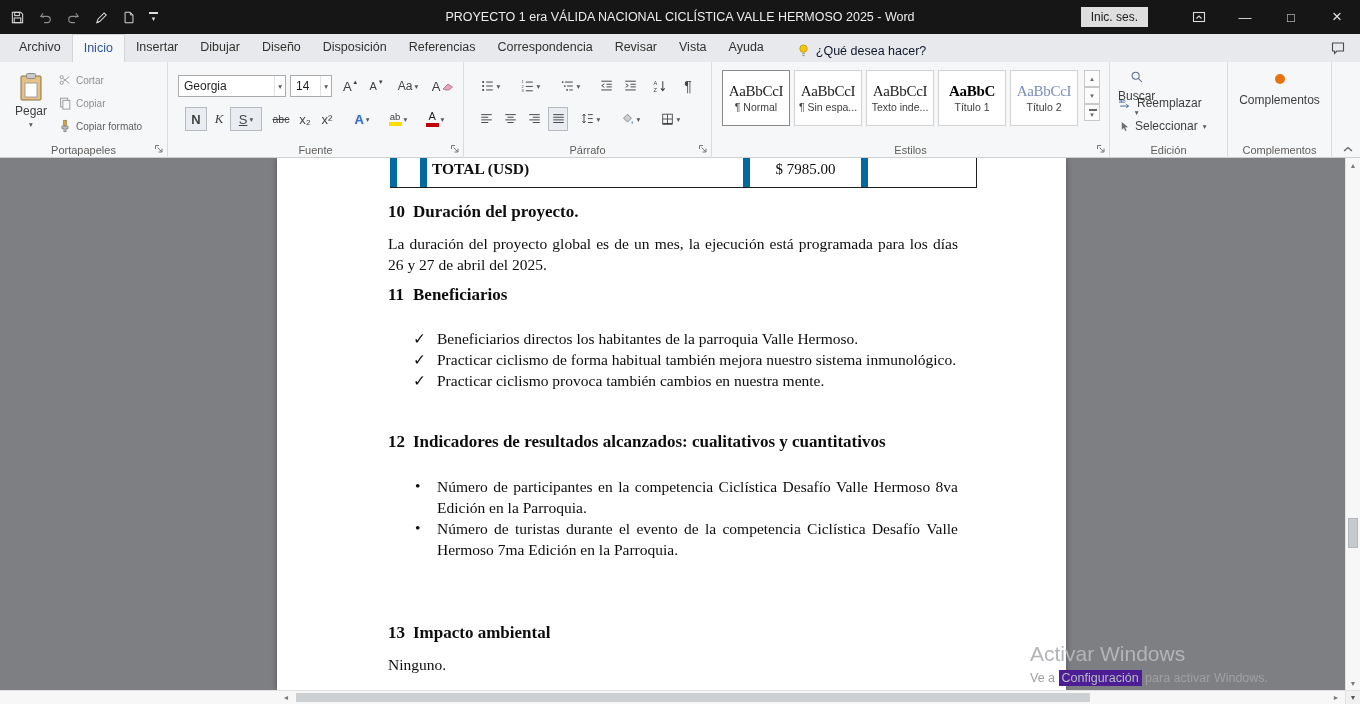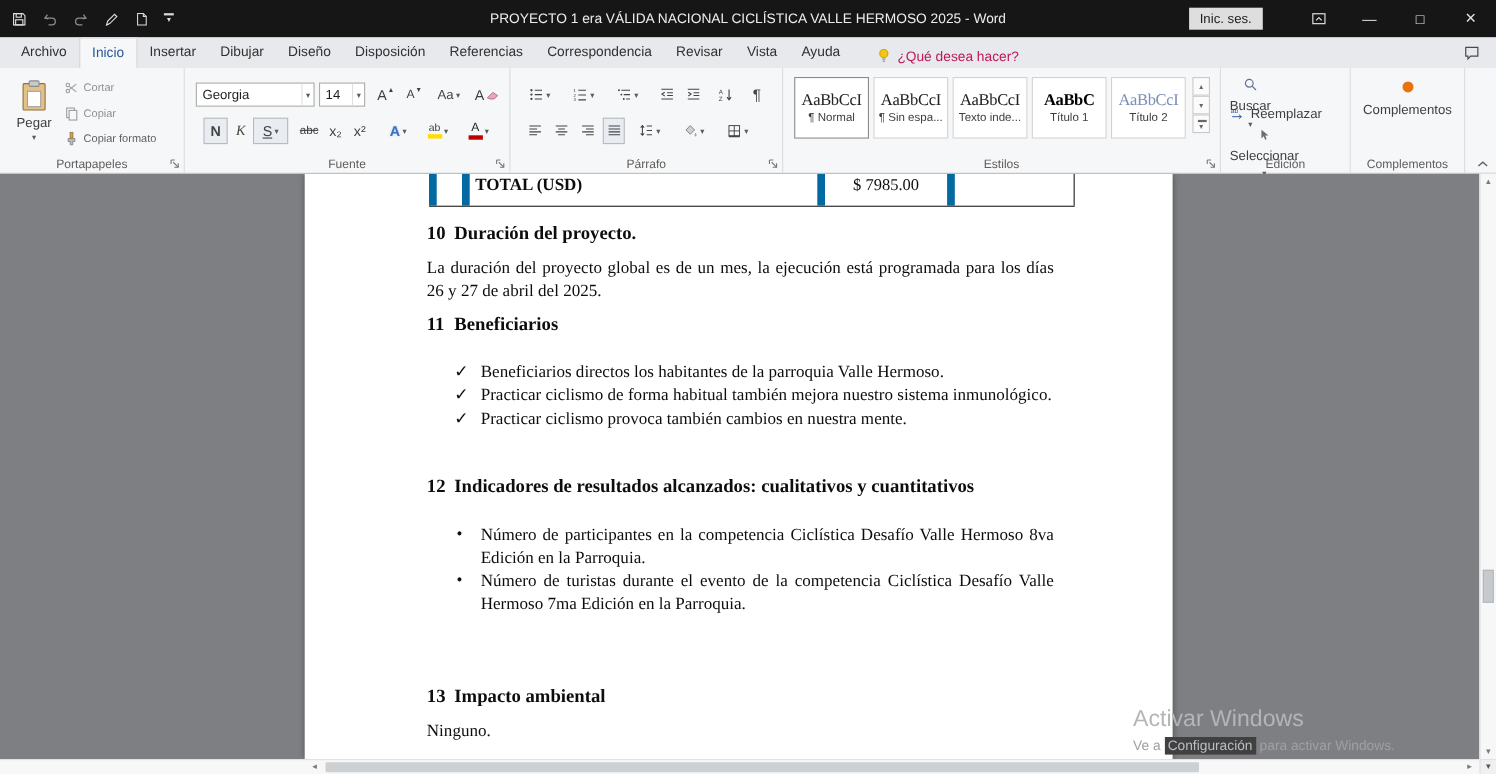--- a/index.html
+++ b/index.html
@@ -17,21 +17,21 @@
   .tbright { position:absolute; right:0; top:0; height:34px; display:flex; align-items:center; }
   .signin { background:#dedede; color:#1b1b1b; font-size:12px; padding:3px 10px; border:none; margin-right:28px; font-family:"Liberation Sans",sans-serif; }
   .winbtn { width:46px; height:34px; display:flex; align-items:center; justify-content:center; font-size:13px; color:#e2e2e2; }
   .winbtn.close { font-size:17px; }
   .rdo { width:46px; }
 
   
   .tabsrow { position:absolute; top:34px; left:0; right:0; height:28px; background:#e7e9ec; display:flex; align-items:stretch; padding-left:8px; }
   .tab { font-size:12.5px; color:#323130; padding:6px 11px 0 11px; }
   .tab.active { background:#f6f7f8; color:#2b579a; border:1px solid #d4d4d4; border-bottom:none; }
-  .tellme { display:flex; align-items:center; gap:6px; margin-left:22px; font-size:12.5px; color:#be185d; padding-top:5px; }
+  .tellme { display:flex; align-items:center; gap:6px; margin-left:22px; font-size:12.5px; color:#0f172a; padding-top:5px; }
   .comment-btn { position:absolute; right:14px; top:6px; }
 
   
   .ribbon { position:absolute; top:62px; left:0; right:0; height:96px; background:#f6f7f8; border-bottom:1px solid #cfcfcf; }
   .group { position:absolute; top:0; height:96px; border-right:1px solid #dcdcdc; }
   .glabel { position:absolute; bottom:2px; left:0; right:0; text-align:center; font-size:11px; color:#605e5c; }
   .launcher { position:absolute; right:3px; bottom:4px; }
   .ib { position:absolute; display:flex; align-items:center; justify-content:center; color:#444; font-size:12px; gap:2px; }
   .dd { font-size:7.5px; color:#5a5a5a; }
   .boxed { border:1px solid #b7bbc0; background:#e9edf2; }
@@ -84,21 +84,21 @@
   .num { display:inline-block; min-width:25px; }
   .para { position:absolute; left:111px; width:570px; font-size:15.5px; line-height:21px; text-align:justify; }
   .list { position:absolute; left:111px; width:570px; font-size:15.5px; line-height:21px; }
   .li { position:relative; padding-left:49px; text-align:justify; }
   .li .mark { position:absolute; left:25px; top:0; }
   .li .bmark { position:absolute; left:27px; top:-1px; }
 
   .wm { position:absolute; left:1030px; top:484px; line-height:1.15; }
   .wm1 { font-size:21px; color:#b3b5b8; }
   .wm2 { font-size:12.5px; color:#9ea0a4; margin-top:5px; }
-  .wm-link { background:#404040; color:#b9bdc4; padding:1px 3px; }
+  .wm-link { background:#4c1d95; color:#b9bdc4; padding:1px 3px; }
 
   
   .vscroll { position:absolute; top:158px; right:0; width:15px; bottom:14px; background:#f7f7f7; border-left:1px solid #e2e2e2; }
   .vs-arrow { position:absolute; left:0; right:0; height:14px; display:flex; align-items:center; justify-content:center; font-size:7px; color:#7a7a7a; }
   .vs-thumb { position:absolute; top:360px; left:2px; right:2px; height:30px; background:#c6c9cd; border:1px solid #b4b7bb; }
   .hscroll { position:absolute; left:0; right:15px; bottom:0; height:14px; background:#f7f7f7; border-top:1px solid #e2e2e2; }
   .hs-arrow { position:absolute; top:0; height:13px; width:14px; display:flex; align-items:center; justify-content:center; font-size:7px; color:#7a7a7a; }
   .hs-thumb { position:absolute; top:2px; left:296px; width:794px; height:9px; background:#cdd0d3; border-radius:1px; }
   .corner { position:absolute; right:0; bottom:0; width:15px; height:14px; background:#f0f0f0; display:flex; align-items:center; justify-content:center; font-size:7px; color:#555; border-left:1px solid #e2e2e2; border-top:1px solid #e2e2e2; }
 
@@ -505,21 +505,21 @@
     </div>
     <div class="edit-row" style="top:31px;">
       <span>
           <svg width="14" height="14" viewBox="0 0 16 16">
             <text x="1" y="7.5" font-size="7" fill="#2b579a">ab</text>
             <path d="M2.5 11.5 h9.5 M9.5 9.5 l2.5 2 l-2.5 2" stroke="#2b579a" stroke-width="1" fill="none"></path>
           </svg>
         </span>
       <span>Reemplazar</span>
     </div>
-    <div class="edit-row" style="top:54px;flex-direction:column;">
+    <div class="edit-row" style="top:54px;">
       <span>
           <svg width="12" height="13" viewBox="0 0 16 16">
             <path d="M5 2 L5 12.5 L7.8 9.8 L9.5 14 L11.3 13.2 L9.6 9 L13.5 9 Z" fill="#6e6e6e"></path>
           </svg>
         </span>
       <span>Seleccionar</span>
       <span class="dd">▾</span>
     </div>
     <div class="glabel">Edición</div>
   </div>

